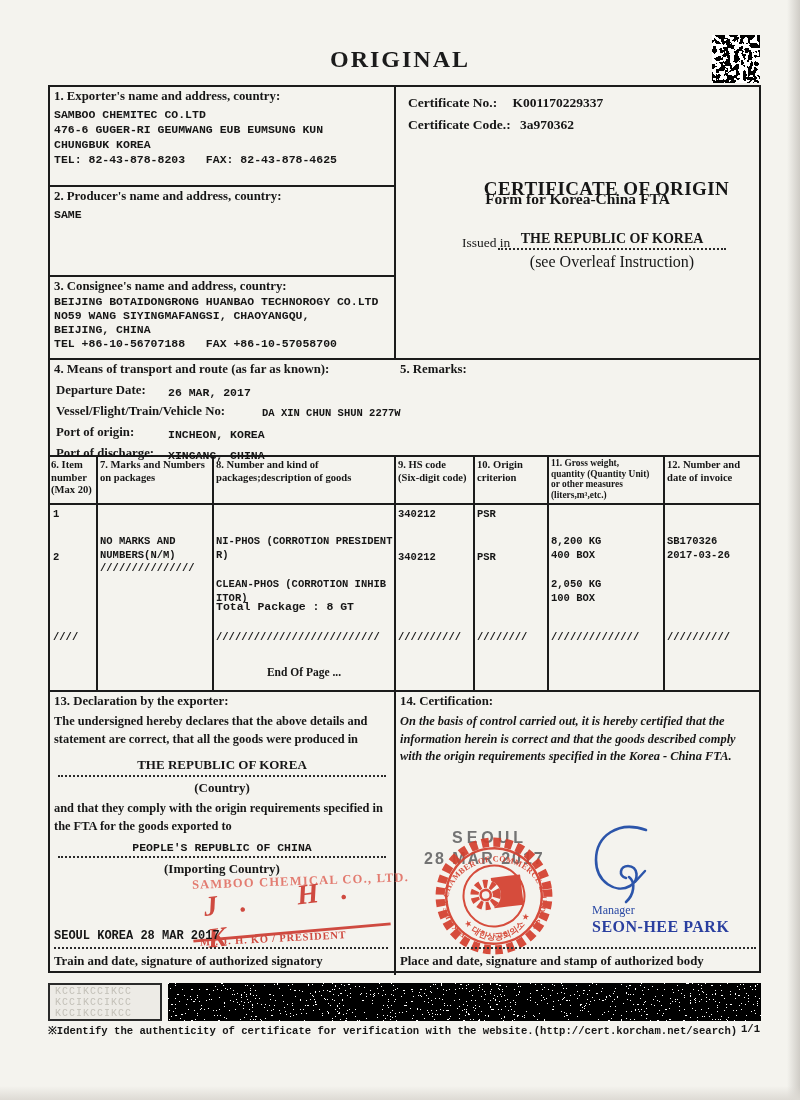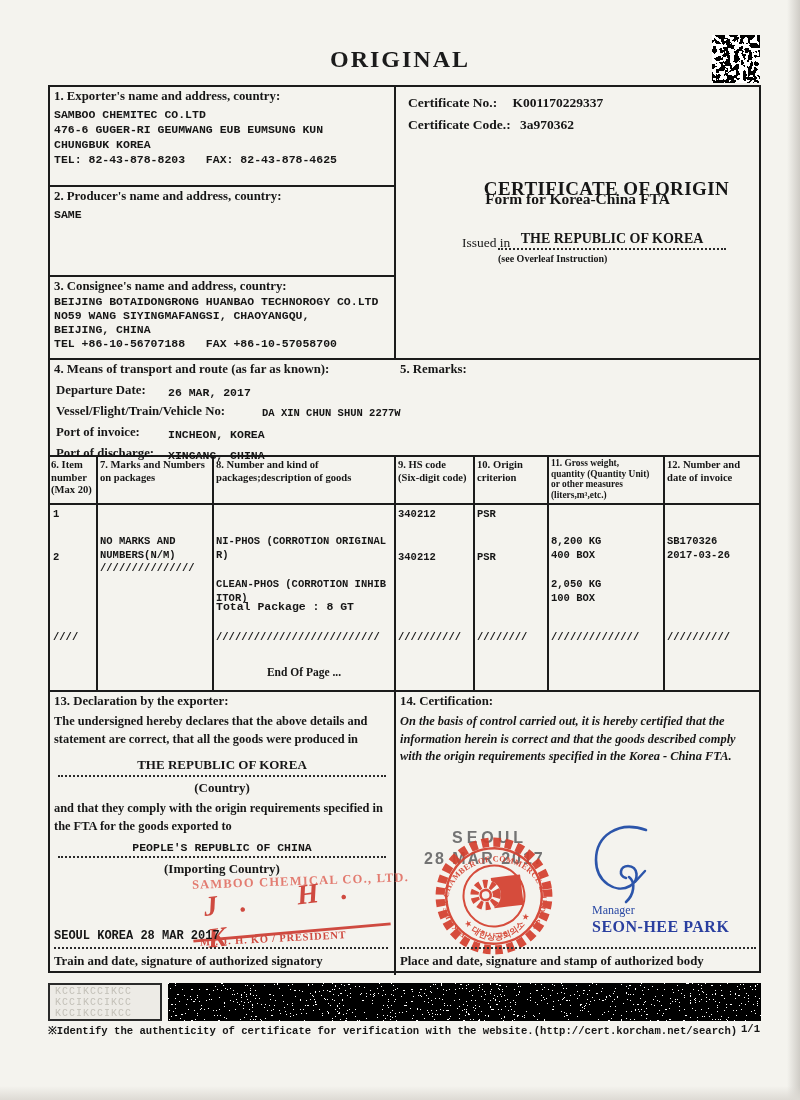--- a/index.html
+++ b/index.html
@@ -90,28 +90,28 @@
     <span style="margin-left:12px;">K001170229337</span>
   </div>
   <div class="abs" style="left:408px;top:117px;font-size:13.5px;font-weight:bold;">
     <span>Certificate Code.:</span>
     <span style="margin-left:6px;">3a970362</span>
   </div>
   <div class="abs title" style="left:396px;top:178px;width:363px;margin-left:29px;">CERTIFICATE OF ORIGIN</div>
   <div class="abs subtitle" style="left:396px;top:190px;width:363px;">Form for Korea-China FTA</div>
   <div class="abs" style="left:462px;top:235px;font-size:13.5px;">Issued in</div>
   <div class="abs dotted" style="left:498px;top:231px;width:228px;text-align:center;font-weight:bold;font-size:14px;padding-bottom:1px;">THE REPUBLIC OF KOREA</div>
-  <div class="abs" style="left:498px;top:253px;width:228px;text-align:left;font-weight:bold;font-size:10px;">(see Overleaf Instruction)</div>
+  <div class="abs" style="left:498px;top:253px;width:228px;text-align:center;font-weight:normal;font-size:16px;">(see Overleaf Instruction)</div>
 
   <div class="abs lbl" style="left:54px;top:362px;">4. Means of transport and route (as far as known):</div>
   <div class="abs lbl" style="left:56px;top:383px;">Departure Date:</div>
   <div class="abs mono" style="left:168px;top:385px;">26 MAR, 2017</div>
   <div class="abs lbl" style="left:56px;top:404px;">Vessel/Flight/Train/Vehicle No:</div>
   <div class="abs mono" style="left:262px;top:406px;font-size:10.5px;">DA XIN CHUN SHUN 2277W</div>
-  <div class="abs lbl" style="left:56px;top:425px;">Port of invoice:</div>
+  <div class="abs lbl" style="left:56px;top:425px;">Port of origin:</div>
   <div class="abs mono" style="left:168px;top:427px;">INCHEON, KOREA</div>
   <div class="abs lbl" style="left:56px;top:446px;">Port of discharge:</div>
   <div class="abs mono" style="left:168px;top:448px;">XINGANG, CHINA</div>
 
   <div class="abs lbl" style="left:400px;top:362px;">5. Remarks:</div>
 
   <div class="abs hcell" style="left:51px;top:459px;width:43px;">
     <div>6. Item</div>
       <div>number</div>
       <div>(Max 20)</div>
@@ -142,21 +142,21 @@
     <div>12. Number and</div>
       <div>date of invoice</div>
   </div>
 
   <div>
     <div class="abs tmono" style="left:53px;top:508px;">1</div>
     <div class="abs tmono" style="left:100px;top:508px;">
       <div>NO MARKS AND</div><div>NUMBERS(N/M)</div><div>///////////////</div>
     </div>
     <div class="abs tmono" style="left:216px;top:508px;">
-      <div>NI-PHOS (CORROTION ORIGINAL</div><div>R)</div>
+      <div>NI-PHOS (CORROTION PRESIDENT</div><div>R)</div>
     </div>
     <div class="abs tmono" style="left:398px;top:508px;">340212</div>
     <div class="abs tmono" style="left:477px;top:508px;">PSR</div>
     <div class="abs tmono" style="left:551px;top:508px;">
       <div>8,200 KG</div><div>400 BOX</div>
     </div>
     <div class="abs tmono" style="left:667px;top:508px;">
       <div>SB170326</div><div>2017-03-26</div>
     </div>
   </div>

